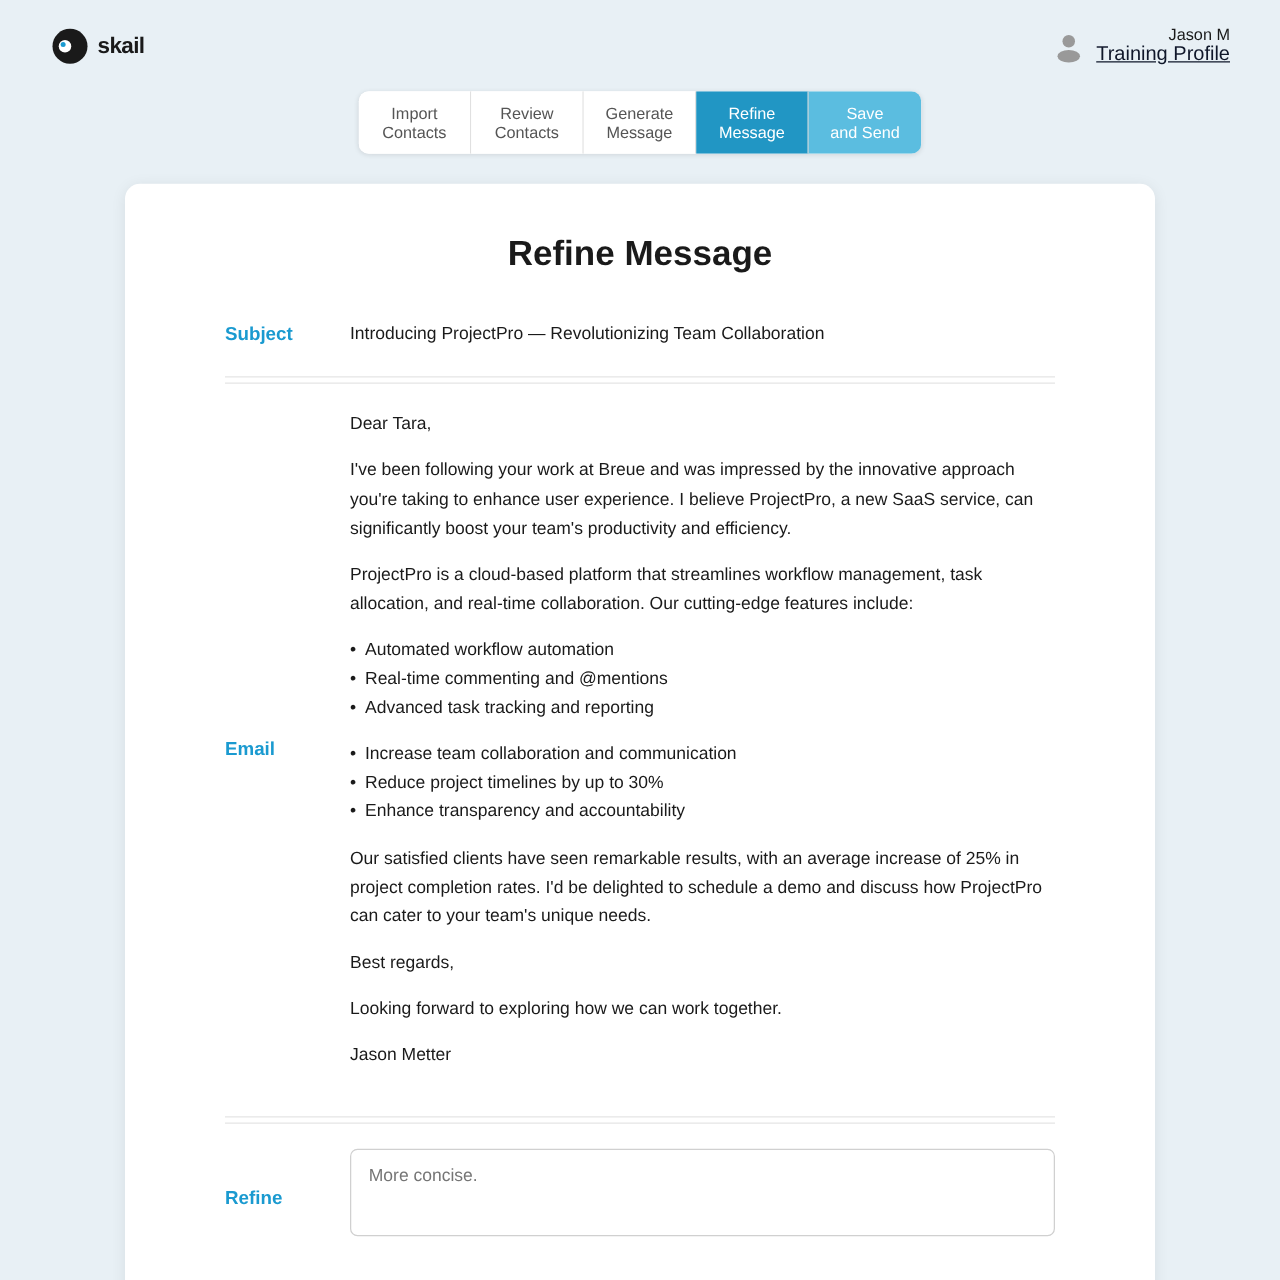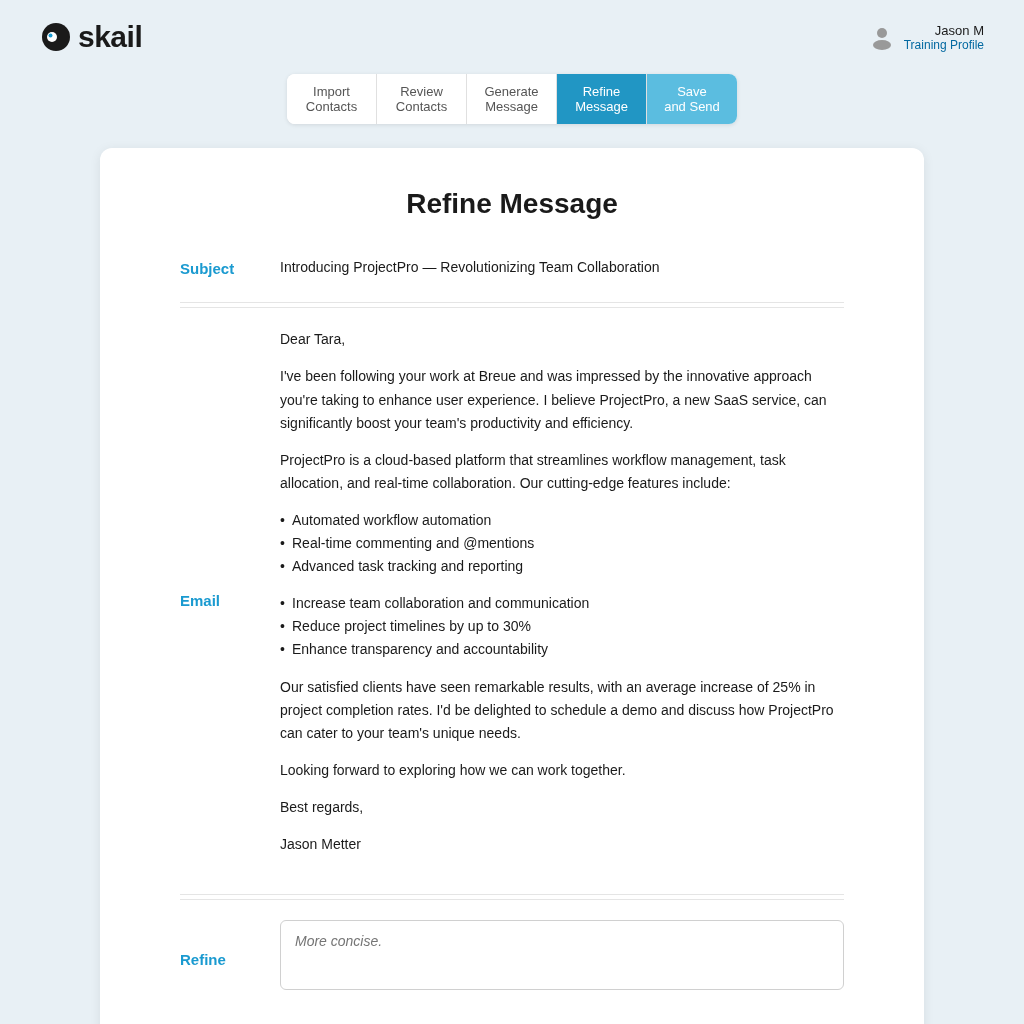--- a/index.html
+++ b/index.html
@@ -23,21 +23,21 @@
       align-items: center;
       gap: 6px;
     }
 
     .logo-icon {
       width: 32px;
       height: 32px;
     }
 
     .logo-text {
-      font-size: 30px;
+      font-size: 18px;
       font-weight: 600;
       color: #1a1a1a;
       letter-spacing: -0.5px;
     }
 
     .user-info {
       display: flex;
       align-items: center;
       gap: 8px;
     }
@@ -54,22 +54,23 @@
       align-items: flex-end;
     }
 
     .user-name {
       font-size: 13px;
       font-weight: 400;
       color: #1a1a1a;
     }
 
     .user-role {
-      font-size: 12px;
-      color: #0369a1;
+      font-size: 16px;
+      color: #0f172a;
+      text-decoration: underline;
     }
 
     
     .stepper-container {
       display: flex;
       justify-content: center;
       margin-bottom: 24px;
     }
 
     .stepper {
@@ -206,21 +207,20 @@
       width: 100%;
       border: 1px solid #d0d0d0;
       border-radius: 6px;
       padding: 12px 14px;
       font-size: 14px;
       color: #1a1a1a;
       resize: none;
       height: 70px;
       font-family: inherit;
       outline: none;
-      font-style: italic;
     }
   </style>
 </head>
 <body>
 
 <div class="header">
   <div class="logo">
     <svg class="logo-icon" viewBox="0 0 32 32" fill="none" xmlns="http://www.w3.org/2000/svg">
       <circle cx="16" cy="16" r="14" fill="#1a1a1a"></circle>
       <circle cx="12" cy="16" r="5" fill="white"></circle>
@@ -286,22 +286,22 @@
         <li>Automated workflow automation</li>
         <li>Real-time commenting and @mentions</li>
         <li>Advanced task tracking and reporting</li>
       </ul>
       <ul class="email-list">
         <li>Increase team collaboration and communication</li>
         <li>Reduce project timelines by up to 30%</li>
         <li>Enhance transparency and accountability</li>
       </ul>
       <p class="email-paragraph">Our satisfied clients have seen remarkable results, with an average increase of 25% in project completion rates. I'd be delighted to schedule a demo and discuss how ProjectPro can cater to your team's unique needs.</p>
+      <p class="email-paragraph">Best regards,</p>
       <p class="email-paragraph">Looking forward to exploring how we can work together.</p>
-      <p class="email-paragraph">Best regards,</p>
       <p class="email-paragraph">Jason Metter</p>
     </div>
   </div>
 
   <hr class="divider">
 
   <div class="section-row">
     <span class="section-label">Refine</span>
     <div class="section-content">
       <textarea class="refine-textarea" placeholder="More concise." style=""></textarea>

